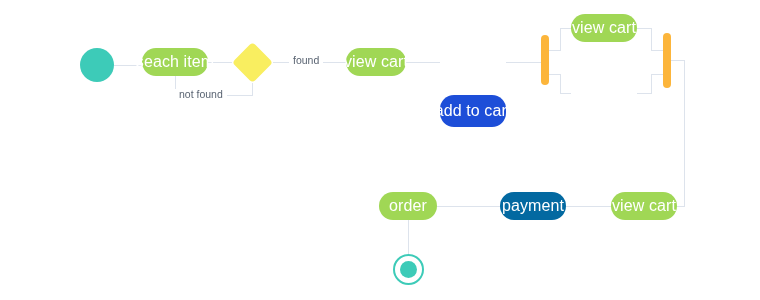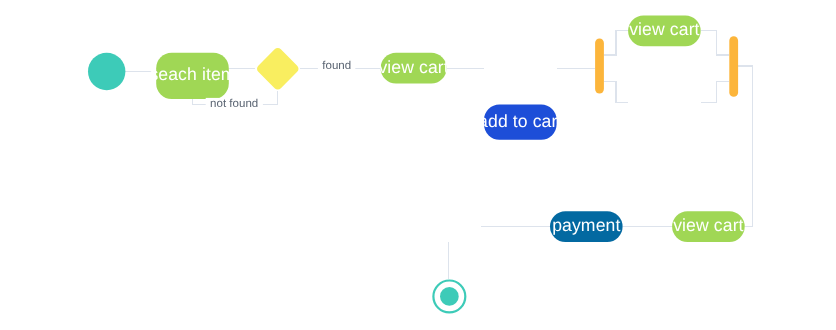--- a/index.html
+++ b/index.html
@@ -116,21 +116,21 @@
       <path d="M611,206 L566,206"></path>
 
       <path d="M500,206 L437,206"></path>
 
       <path d="M408,220 L408,254"></path>
     </g>
   </svg>
 
   <div class="initial-node" style="left:80px; top:48px; width:34px; height:34px; background:#3dcbb8;"></div>
 
-  <div class="node" style="left:142px; top:48px; width:66px; height:42px; background:#a0d755;">
+  <div class="node" style="left:142px; top:48px; width:66px; height:28px; background:#a0d755;">
     <span>seach item</span>
   </div>
 
   <div class="decision-node" style="left:238px; top:48px; width:29px; height:29px; background:#f9ee60;"></div>
 
   <div class="node" style="left:346px; top:48px; width:60px; height:28px; background:#a0d755;">
     <span>view cart</span>
   </div>
 
   <div class="node" style="left:440px; top:48px; width:66px; height:32px; background:#1d4ed8;margin-top:47px;">
@@ -147,22 +147,25 @@
   <div class="bar-node" style="left:663px; top:33px; width:8px; height:55px; background:#fcb53b;"></div>
 
   <div class="node" style="left:611px; top:192px; width:66px; height:28px; background:#a0d755;">
     <span>view cart</span>
   </div>
 
   <div class="node" style="left:500px; top:192px; width:66px; height:28px; background:#0369a1;">
     <span>payment</span>
   </div>
 
+  <div class="node" style="left:379px; top:192px; width:58px; height:28px; background:#a0d755;">
+    <span>order</span>
+  </div>
 
   <div class="final-node" style="left:393px; top:254px; width:31px; height:31px; border:2px solid #3dcbb8;">
     <div class="final-node-core" style="width:17px; height:17px; background:#3dcbb8;"></div>
   </div>
 
   <div class="edge-label" style="left:289px; top:55px;">found</div>
 
-  <div class="edge-label" style="left:187px; top:89px;">not found</div>
+  <div class="edge-label" style="left:175px; top:89px;">not found</div>
 
 </div>
 
 </body></html>

